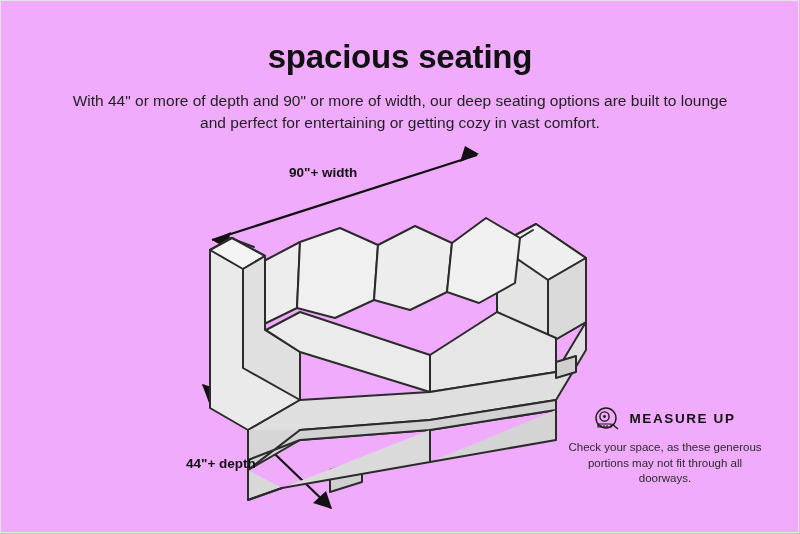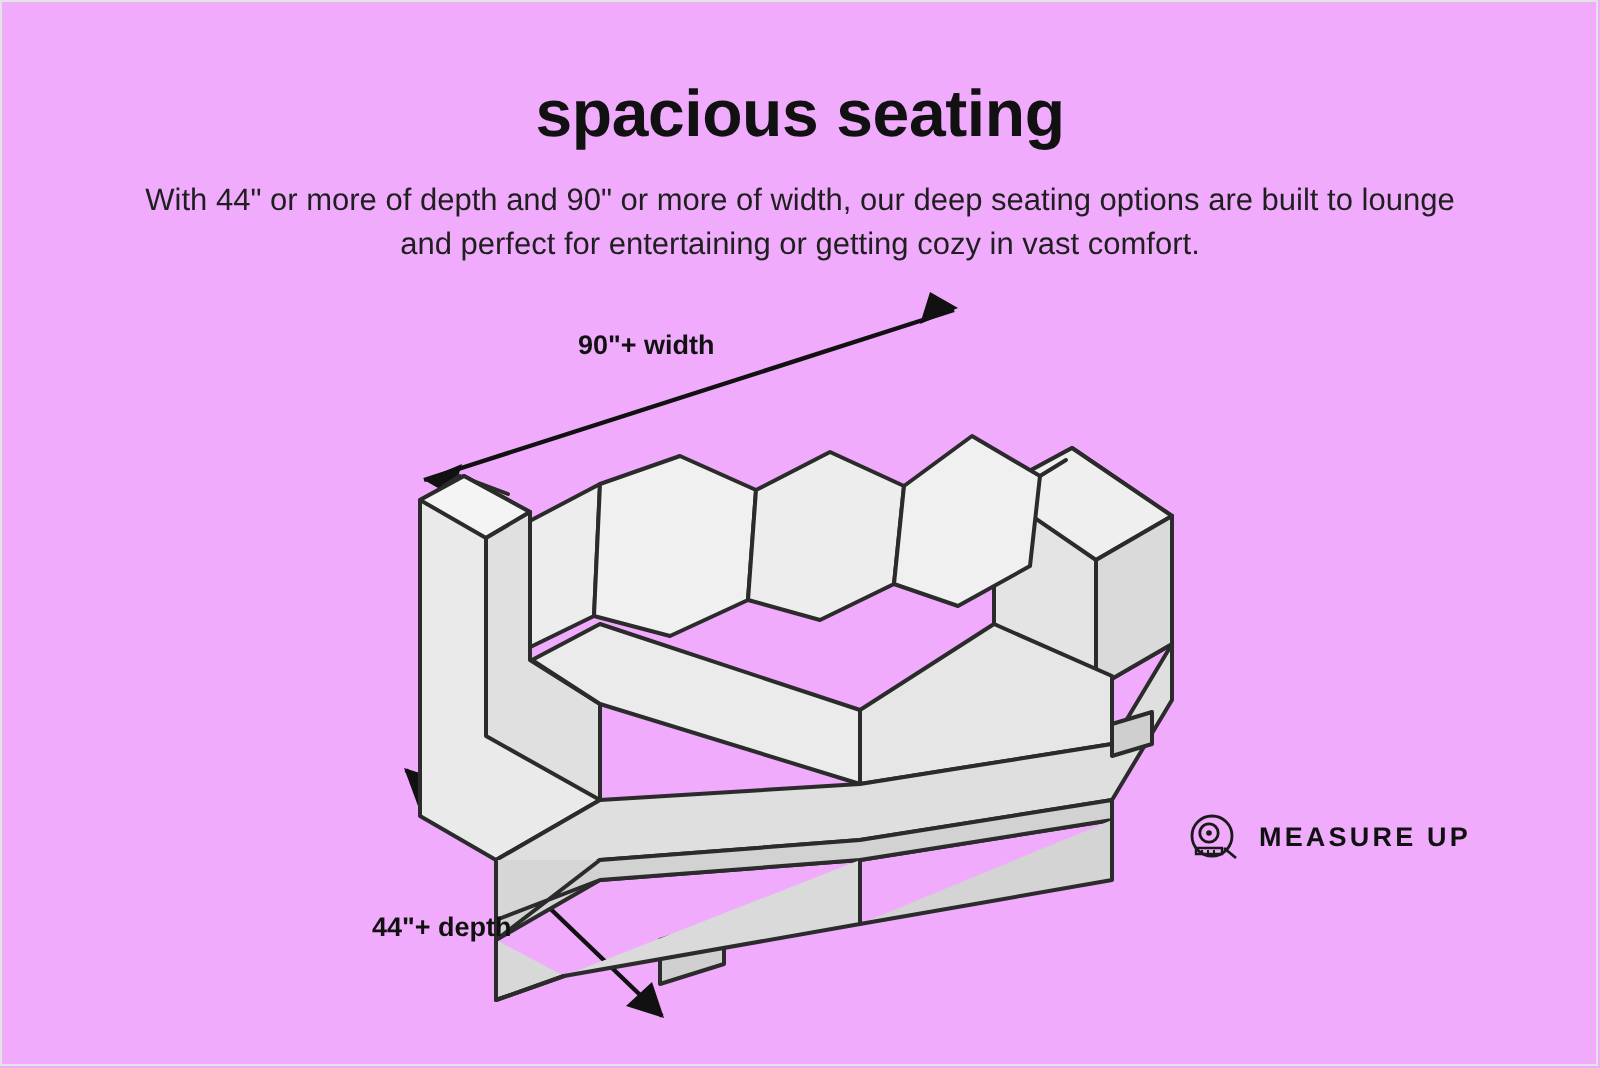--- a/index.html
+++ b/index.html
@@ -171,15 +171,16 @@
       <svg width="26" height="26" viewBox="0 0 26 26">
         <circle cx="12" cy="13" r="10" fill="none" stroke="#1a1a1a" stroke-width="1.4"></circle>
         <circle cx="10.5" cy="11.5" r="4.6" fill="none" stroke="#1a1a1a" stroke-width="1.4"></circle>
         <circle cx="10.5" cy="11.5" r="1.4" fill="#1a1a1a"></circle>
         <path d="M18 19 L24 24" stroke="#1a1a1a" stroke-width="1.4" fill="none"></path>
         <path d="M4 22 H17 V19 H4 Z" fill="none" stroke="#1a1a1a" stroke-width="1.2"></path>
         <path d="M7 22 V20 M10 22 V20 M13 22 V20" stroke="#1a1a1a" stroke-width="1"></path>
       </svg>
       <span id="measure-title">MEASURE UP</span>
     </div>
+    <div id="measure-body">Check your space, as these generous portions may not fit through all doorways.</div>
   </div>
 
 </div>
 
 </body></html>

